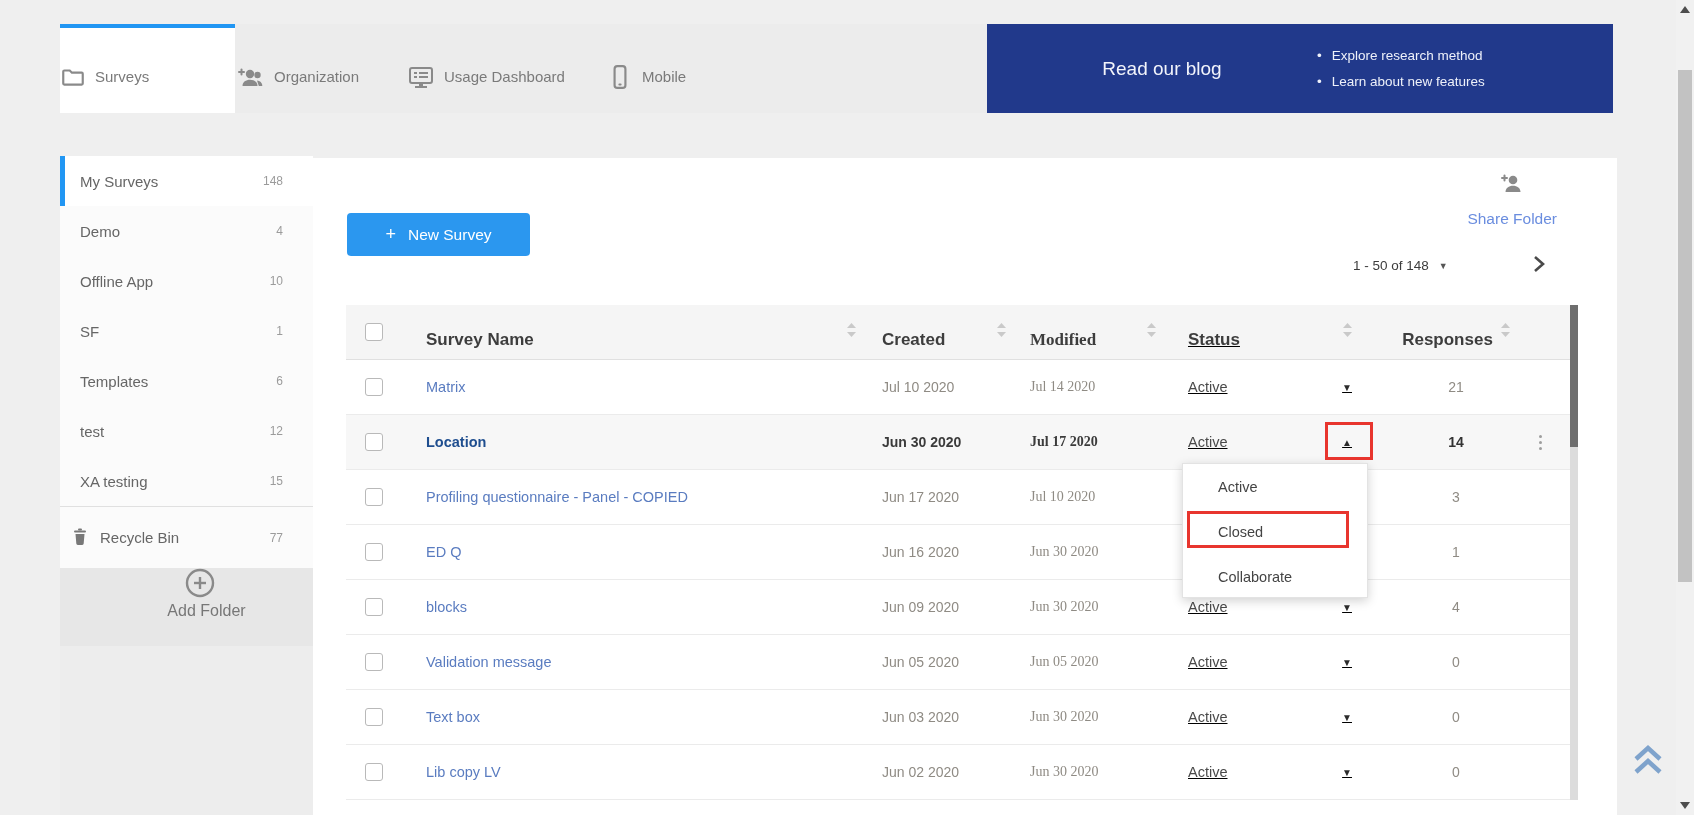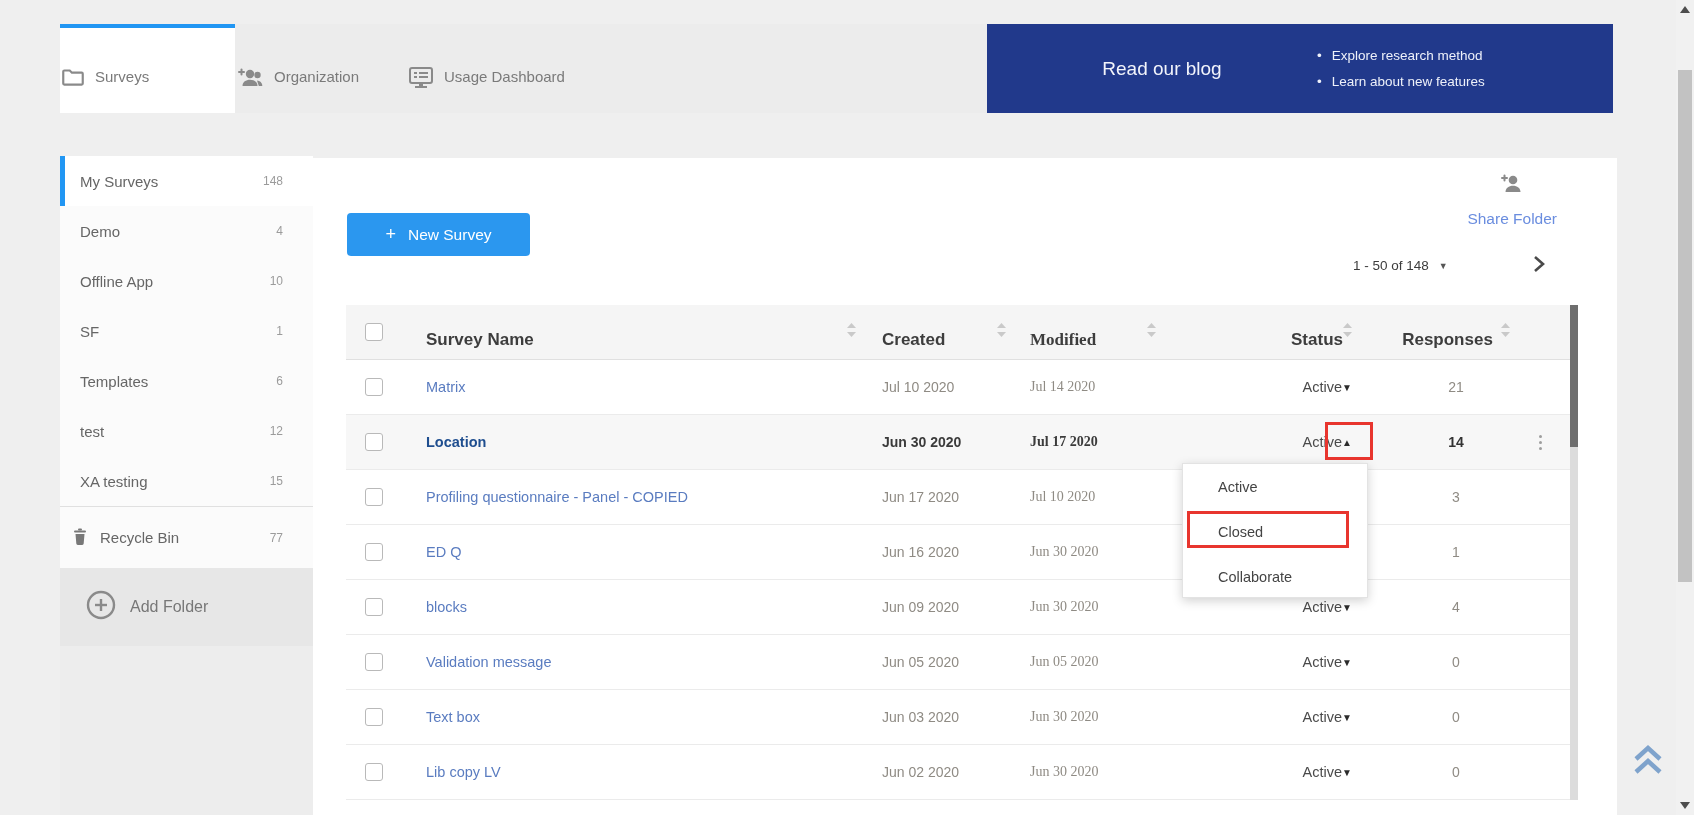--- a/index.html
+++ b/index.html
@@ -24,21 +24,21 @@
 
   
   .sidebar { position:absolute; left:60px; top:156px; width:253px; height:659px; background:#fbfbfb; }
   .side-item { height:50px; display:flex; align-items:center; padding:0 30px 0 20px; cursor:pointer; }
   .side-item .side-label { font-size:15px; color:#666; flex:1; }
   .side-item .side-count { font-size:12px; color:#9b9b9b; }
   .side-item.active { background:#fff; border-left:5px solid #2196f3; padding-left:15px; }
   .recycle-row { height:62px; border-top:1px solid #e0e0e0; display:flex; align-items:center; padding:0 30px 0 10px; cursor:pointer; background:#fbfbfb; }
   .recycle-row .side-label { font-size:15px; color:#666; flex:1; margin-left:10px; }
   .recycle-row .side-count { font-size:12px; color:#9b9b9b; }
-  .addfolder-row { height:78px; background:#e7e7e7; display:flex; align-items:center; padding-left:26px; cursor:pointer; }
+  .addfolder-row { height:78px; background:#e7e7e7; display:flex; align-items:center; padding-left:26px; cursor:pointer;flex-direction:column; }
   .addfolder-row .side-label { font-size:16px; color:#777; margin-left:14px; }
   .side-rest { height:213px; background:#ededed; }
 
   
   .card { position:absolute; left:313px; top:158px; width:1304px; height:657px; background:#ffffff; }
 
   .share-folder { position:absolute; right:60px; top:14px; display:flex; align-items:center; gap:12px; cursor:pointer;flex-direction:column; }
   .share-folder .sf-label { font-size:15.5px; color:#6a8ddf; }
 
   .new-survey { position:absolute; left:34px; top:55px; width:183px; height:43px; background:#2b97ef; border:none; border-radius:4px; color:#fff; font-family:"Liberation Sans",sans-serif; font-size:15.5px; cursor:pointer; display:flex; align-items:center; justify-content:center; gap:12px; }
@@ -52,21 +52,21 @@
   .tbl { position:absolute; left:33px; top:147px; width:1231px; }
   .trow { display:grid; grid-template-columns:56px 470px 150px 150px 200px 132px 73px; align-items:center; height:55px; border-bottom:1px solid #ebebeb; background:#fff; }
   .trow.thead { background:#f5f5f5; border-bottom:1px solid #e0e0e0; }
   .trow.selected { background:#f7f7f7; }
   .cell { display:flex; align-items:center; }
   .cell-check { justify-content:center; }
   .checkbox { width:18px; height:18px; border:1px solid #b9b9b9; border-radius:3px; background:#fff; cursor:pointer; }
   .cell-name { padding:0 16px 0 24px; justify-content:space-between; }
   .cell-created { padding:0 16px 0 10px; justify-content:space-between; }
   .cell-modified { padding:0 16px 0 8px; justify-content:space-between;font-family:Liberation Serif, serif; }
-  .cell-status { padding:0 20px 0 16px; justify-content:flex-end; }
+  .cell-status { padding:0 20px 0 16px; justify-content:space-between;text-decoration:underline; }
   .cell-resp { justify-content:center; padding-left:36px; gap:8px; }
   .hlabel { font-size:17px; font-weight:700; color:#3d3d3d;margin-top:16px; }
   .sorticon { flex:none; }
   .sname { font-size:14.5px; color:#5a7cc0; cursor:pointer; }
   .trow.selected .sname { color:#1f4e8f; font-weight:700; }
   .sdate { font-size:14px; color:#8f8b84; }
   .trow.selected .sdate { color:#3b3b3b; font-weight:700; }
   .sstatus { font-size:14.5px; color:#4a4a4a; }
   .scaret { font-size:10px; color:#2b2b2b; cursor:pointer; }
   .sresp { font-size:14px; color:#8f8b84; }
@@ -127,20 +127,29 @@
         <rect x="7" y="7" width="3" height="2" fill="#8a8a8a"></rect>
           <rect x="12" y="7" width="9" height="2" fill="#8a8a8a"></rect>
         <rect x="7" y="11" width="3" height="2" fill="#8a8a8a"></rect>
           <rect x="12" y="11" width="9" height="2" fill="#8a8a8a"></rect>
         <rect x="12" y="18" width="4" height="3" fill="#8a8a8a"></rect>
           <rect x="8" y="21" width="12" height="2" fill="#8a8a8a"></rect>
       </svg>
     </span>
     <span class="tab-label">Usage Dashboard</span>
   </div>
+  <div class="tab tab-mobile">
+    <span class="tab-icon">
+      <svg width="26" height="26" viewBox="0 0 24 24">
+        <rect x="7" y="2" width="10" height="20" rx="2.5" fill="none" stroke="#8a8a8a" stroke-width="2"></rect>
+        <rect x="10.5" y="18" width="3" height="1.8" rx="0.9" fill="#8a8a8a"></rect>
+      </svg>
+    </span>
+    <span class="tab-label">Mobile</span>
+  </div>
 
   <div class="banner">
     <div class="banner-title">Read our blog</div>
     <ul class="banner-bullets">
       <li>Explore research method</li>
       <li>Learn about new features</li>
     </ul>
   </div>
 </header>
 

